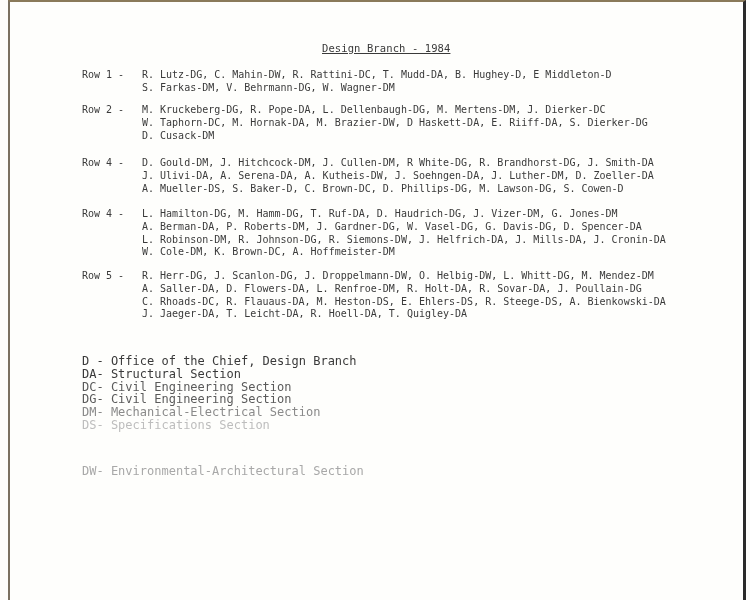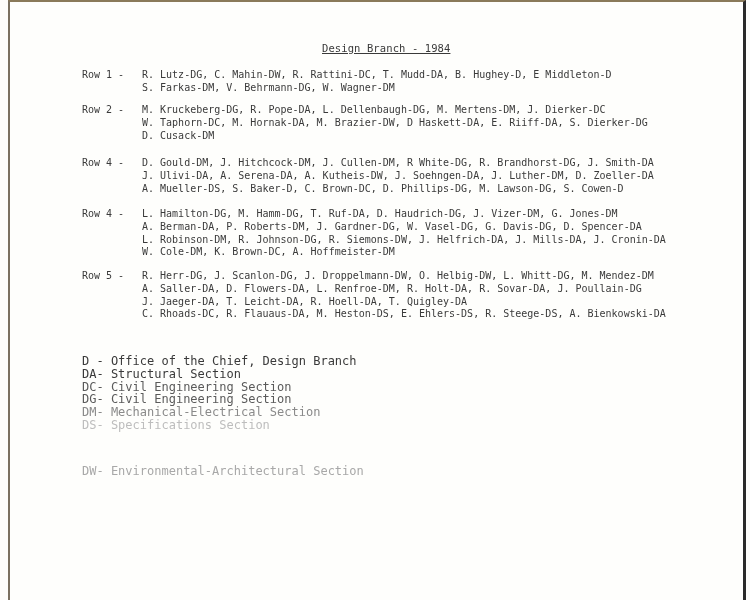--- a/index.html
+++ b/index.html
@@ -73,22 +73,22 @@
       <div>L. Robinson-DM, R. Johnson-DG, R. Siemons-DW, J. Helfrich-DA, J. Mills-DA, J. Cronin-DA</div>
       <div>W. Cole-DM, K. Brown-DC, A. Hoffmeister-DM</div>
     </div>
   </div>
 
   <div class="row-block" style="top:268px;">
     <div class="row-label">Row 5 -</div>
     <div class="row-lines">
       <div>R. Herr-DG, J. Scanlon-DG, J. Droppelmann-DW, O. Helbig-DW, L. Whitt-DG, M. Mendez-DM</div>
       <div>A. Saller-DA, D. Flowers-DA, L. Renfroe-DM, R. Holt-DA, R. Sovar-DA, J. Poullain-DG</div>
+      <div>C. Rhoads-DC, R. Flauaus-DA, M. Heston-DS, E. Ehlers-DS, R. Steege-DS, A. Bienkowski-DA</div>
       <div>J. Jaeger-DA, T. Leicht-DA, R. Hoell-DA, T. Quigley-DA</div>
-      <div>C. Rhoads-DC, R. Flauaus-DA, M. Heston-DS, E. Ehlers-DS, R. Steege-DS, A. Bienkowski-DA</div>
     </div>
   </div>
 
   <div class="legend">
     <div>D - Office of the Chief, Design Branch</div>
     <div>DA- Structural Section</div>
     <div class="fade1">DC- Civil Engineering Section</div>
     <div class="fade1">DG- Civil Engineering Section</div>
     <div class="fade2">DM- Mechanical-Electrical Section</div>
     <div class="fade4">DS- Specifications Section</div>

